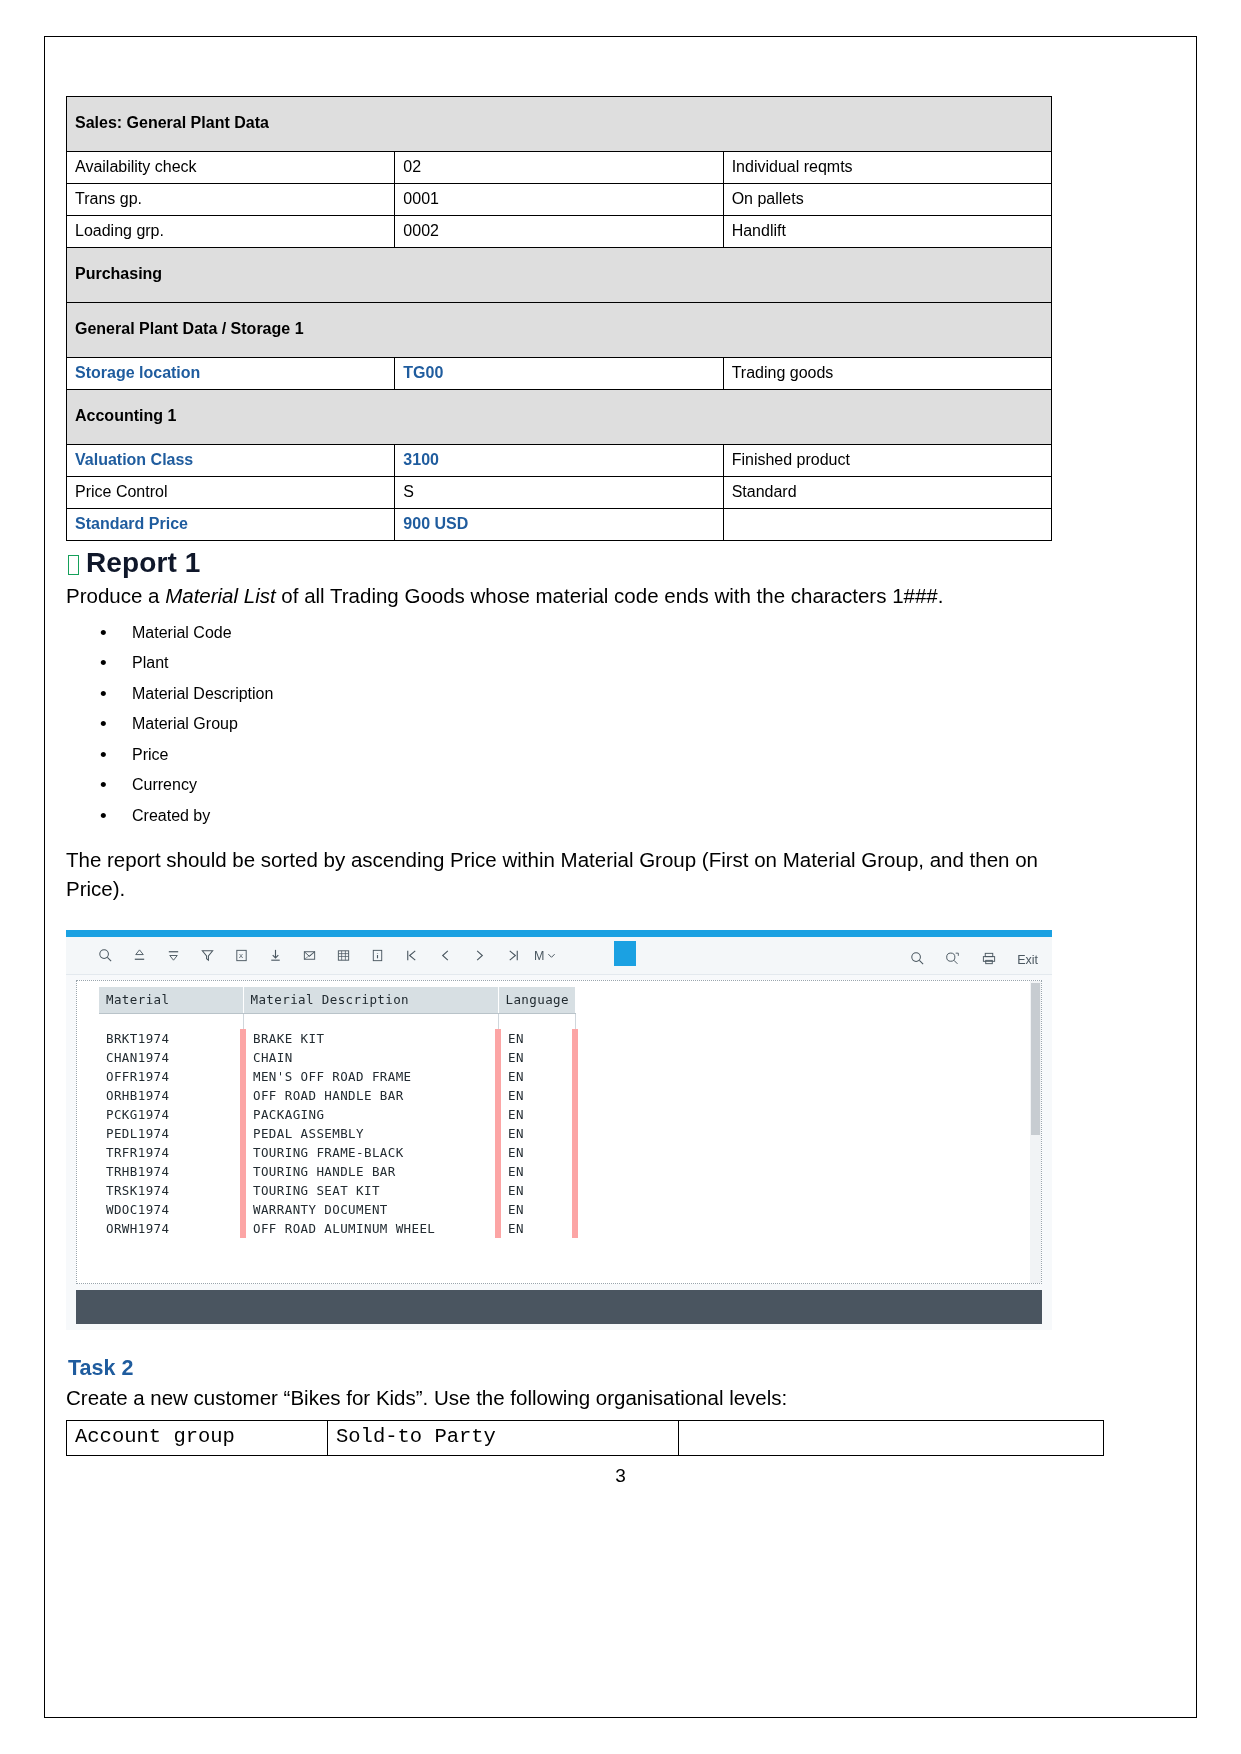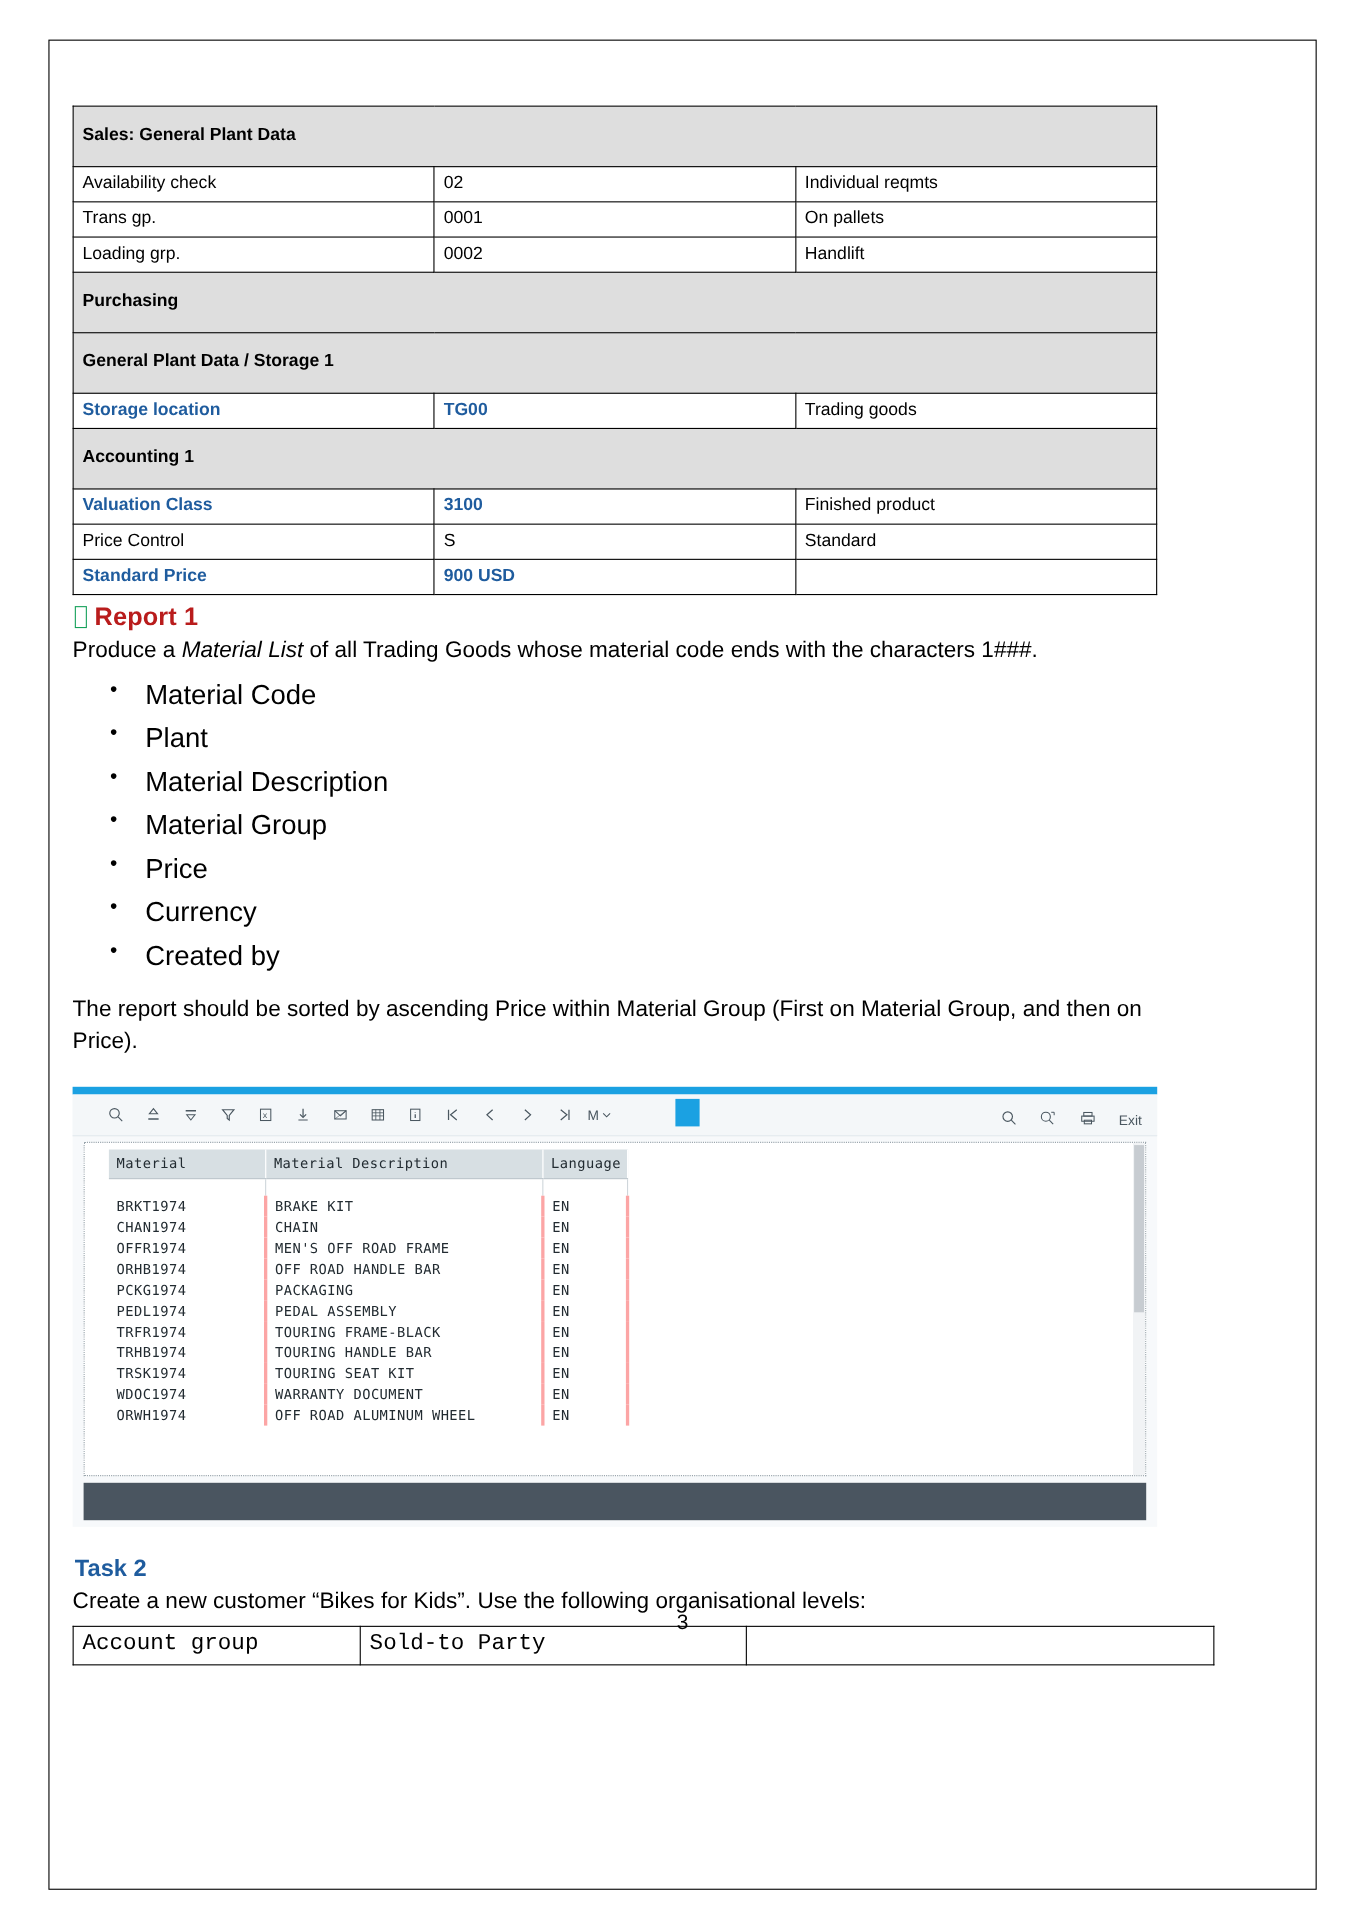--- a/index.html
+++ b/index.html
@@ -58,23 +58,23 @@
     background: #dedede;
     font-weight: bold;
     height: 38px;
     padding-top: 7px;
     padding-bottom: 9px;
   }
   .blue  { color: #1f5c9e; font-weight: bold; }
 
   
   .report-head {
-    color: #b91c1c;
+    color: #0f172a;
     font-weight: bold;
-    font-size: 23px;
+    font-size: 28px;
     margin: 6px 0 2px 2px;
     letter-spacing: .1px;
   }
   .report-head .glyphbox {
     display: inline-block;
     width: 9px;
     height: 18px;
     border: 1.4px solid #15a05a;
     vertical-align: -3px;
     margin-right: 7px;
@@ -86,21 +86,21 @@
   }
   p.para.spaced { margin-top: 22px; }
   .ital { font-style: italic; }
 
   ul.fieldlist {
     margin: 14px 0 0 0;
     padding: 0 0 0 34px;
     list-style: none;
   }
   ul.fieldlist li {
-    font-size: 25px;
+    font-size: 16px;
     line-height: 1.0;
     padding: 0 0 0 32px;
     margin: 0 0 14.5px 0;
     position: relative;
   }
   ul.fieldlist li:before {
     content: "\2022";
     position: absolute;
     left: 0;
     top: -2px;
@@ -217,21 +217,21 @@
     background: #d7dfe3;
     font-weight: normal;
     text-align: left;
     padding: 5px 6px 6px 7px;
     border-right: 1px solid #ffffff;
     border-bottom: 1px solid #b9c3c9;
     letter-spacing: .4px;
   }
   table.alv td {
     padding: 2px 6px 2px 7px;
-    border-right: 3px solid #fca5a5;
+    border-right: 6px solid #fca5a5;
     letter-spacing: .4px;
     white-space: pre;
   }
   table.alv th.h1, table.alv td.d1 { width: 128px; }
   table.alv th.h2, table.alv td.d2 { width: 236px; }
   table.alv th.h3, table.alv td.d3 { width: 58px; }
   table.alv tr.spacer td { height: 11px; border-right: 1px solid #cfd6db; }
   .sap-footer {
     position: absolute;
     left: 10px;

